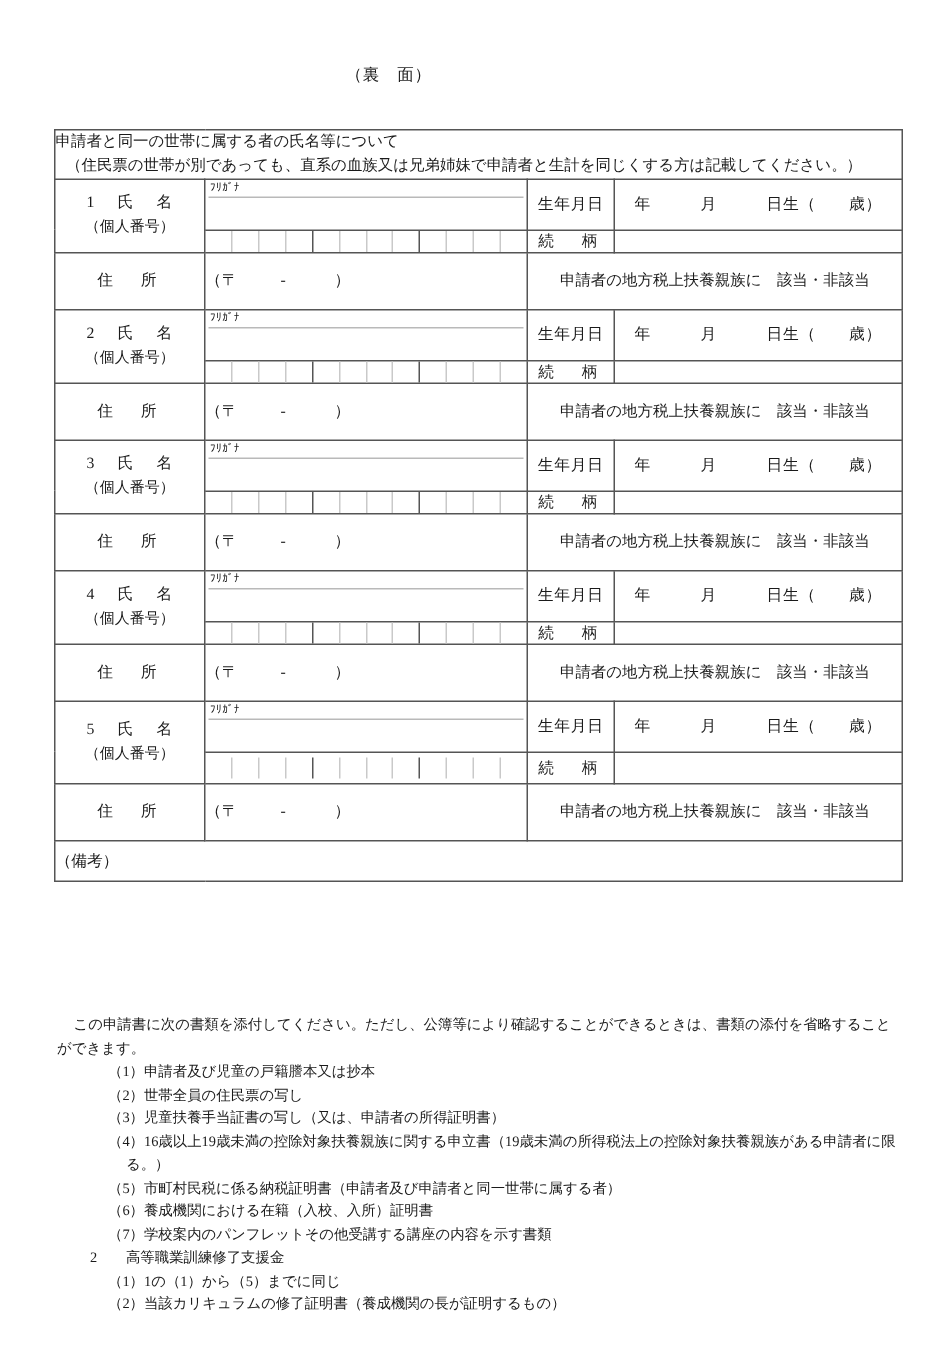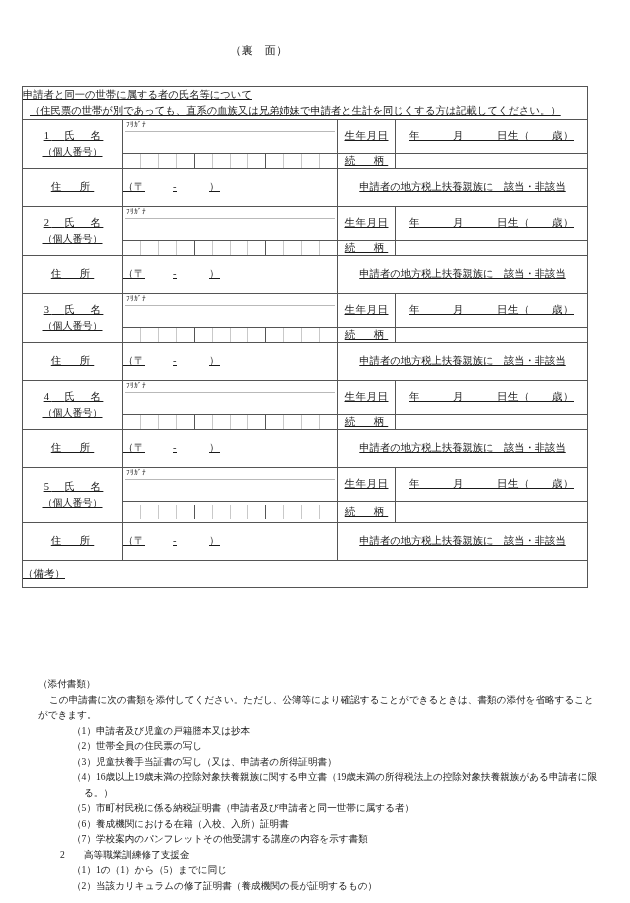--- a/index.html
+++ b/index.html
@@ -27,27 +27,26 @@
     text-align: center;
     font-size: 11px;
     letter-spacing: 0.5px;
     padding-top: 45px;
     line-height: 1;
   }
 
   
   .form-table {
     position: absolute;
-    left: 22px;
+    left: 36px;
     top: 86px;
     width: 565px;
     border-collapse: collapse;
     table-layout: fixed;
     font-size: 10.5px;
-    text-decoration: underline;
   }
   .form-table td {
     border: 1px solid #555;
     padding: 0;
     vertical-align: middle;
   }
 
   
   .hdr-cell {
     padding: 4px 6px 5px 6px;
@@ -448,21 +447,20 @@
       </tr>
 
       <tr>
         <td colspan="4" class="remark-cell">（備考）</td>
       </tr>
 
     </tbody>
   </table>
 
   <div class="notes">
-    <div class="n-title">（添付書類）</div>
     <div class="n-body">この申請書に次の書類を添付してください。ただし、公簿等により確認することができるときは、書類の添付を省略することができます。</div>
 
     <div class="lvl2"><span>（1）</span><span>申請者及び児童の戸籍謄本又は抄本</span></div>
     <div class="lvl2"><span>（2）</span><span>世帯全員の住民票の写し</span></div>
     <div class="lvl2"><span>（3）</span><span>児童扶養手当証書の写し（又は、申請者の所得証明書）</span></div>
     <div class="lvl2"><span>（4）</span><span>16歳以上19歳未満の控除対象扶養親族に関する申立書（19歳未満の所得税法上の控除対象扶養親族がある申請者に限る。）</span></div>
     <div class="lvl2"><span>（5）</span><span>市町村民税に係る納税証明書（申請者及び申請者と同一世帯に属する者）</span></div>
     <div class="lvl2"><span>（6）</span><span>養成機関における在籍（入校、入所）証明書</span></div>
     <div class="lvl2"><span>（7）</span><span>学校案内のパンフレットその他受講する講座の内容を示す書類</span></div>
 

